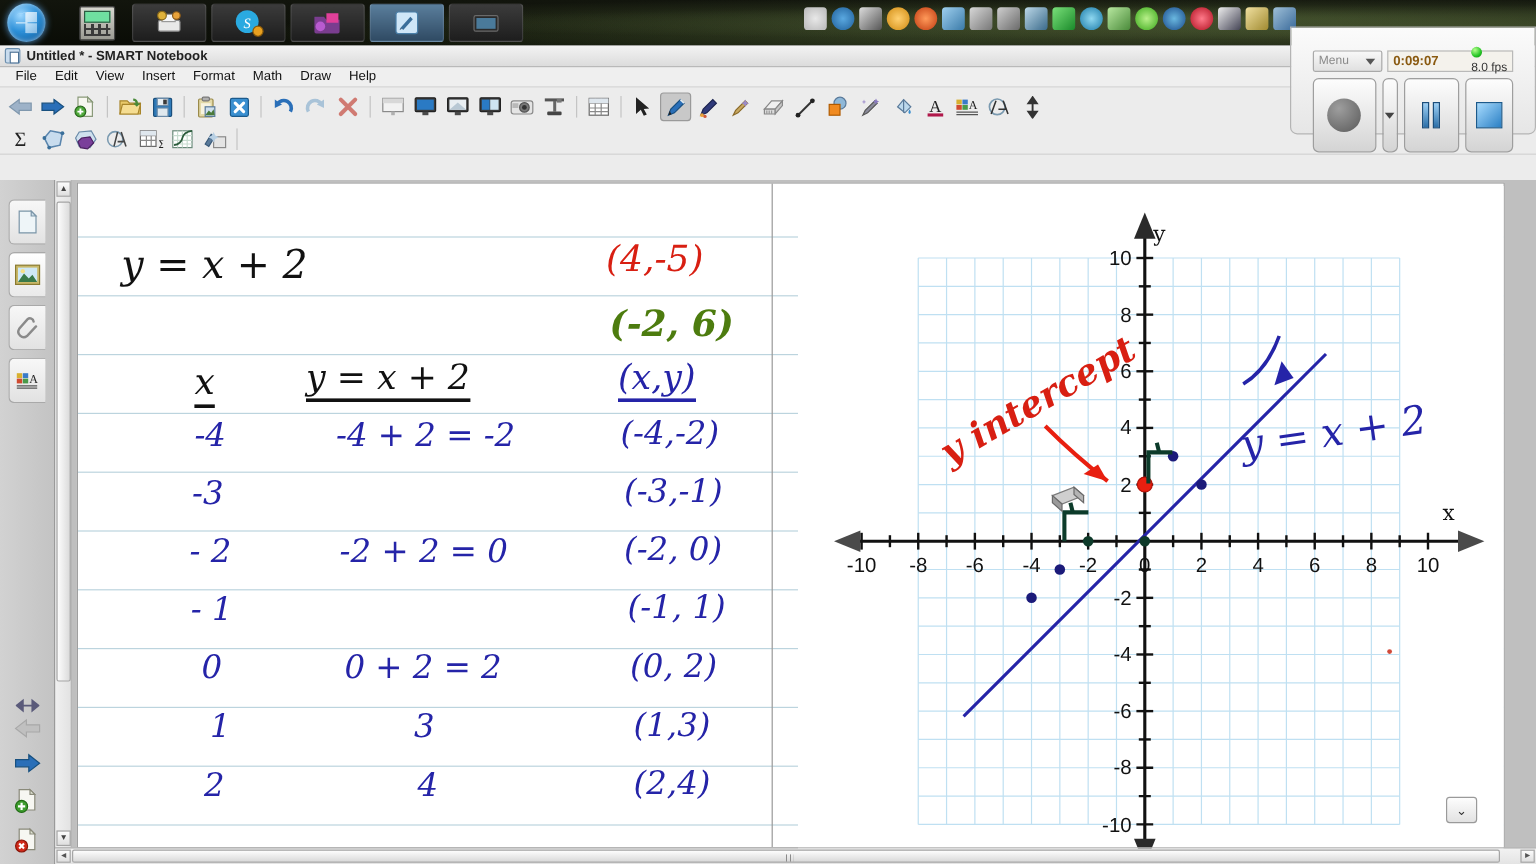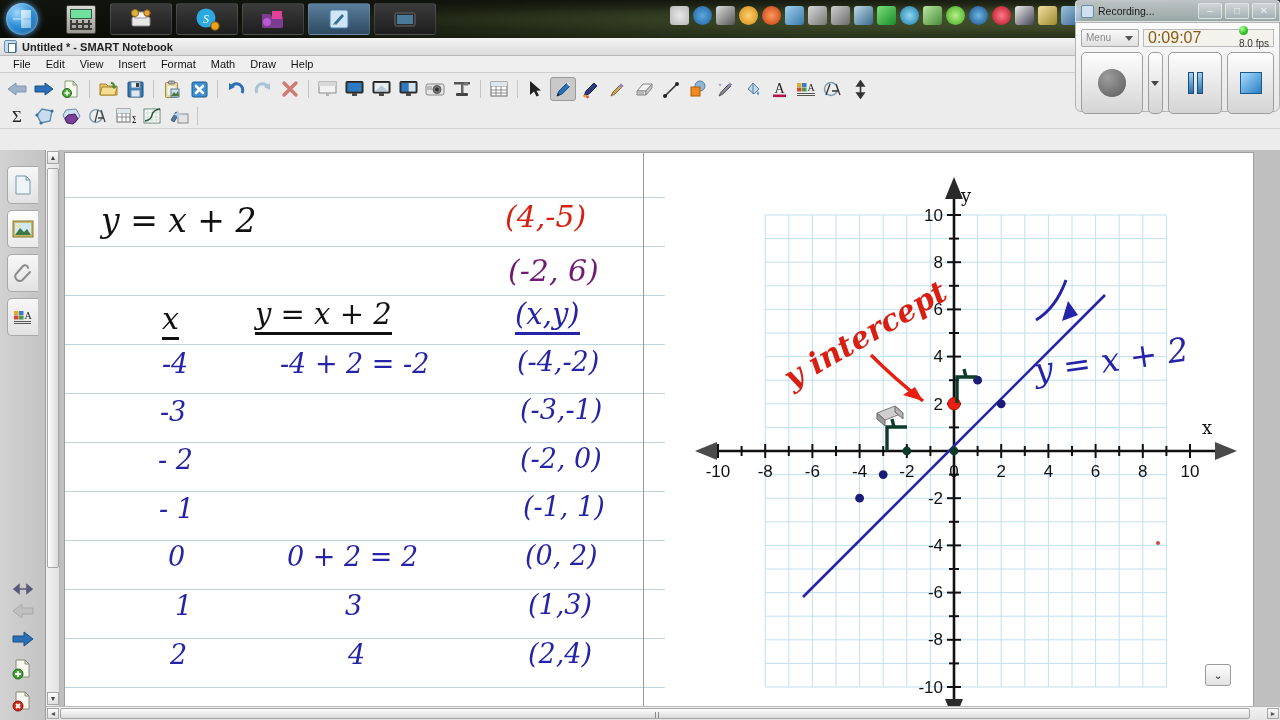--- a/index.html
+++ b/index.html
@@ -157,21 +157,21 @@
   }
 
   
   .hw {
     position:absolute; font-family:"DejaVu Serif", serif; white-space:nowrap;
     font-style:italic;
   }
   .hw-black { color:#111; }
   .hw-blue  { color:#2524a8; }
   .hw-red   { color:#d81f12; }
-  .hw-green { color:#701a75; }
+  .hw-green { color:#4d7c0f;font-weight:bold; }
 
   .ul { border-bottom:3px solid currentColor; padding-bottom:1px; }
 
   
   .graph-box { position:absolute; left:600px; top:2px; width:588px; height:553px; background:#fff; }
   .grid-svg  { position:absolute; left:0; top:0; }
   .ghand { position:absolute; font-family:"DejaVu Serif", serif; font-style:italic; white-space:nowrap; }
 
   
   .hbar {
@@ -212,36 +212,36 @@
   .rec-wbtns { position:absolute; right:3px; top:2px; display:flex; gap:3px; }
   .wbtn {
     width:24px; height:16px; border:1px solid rgba(255,255,255,.55); border-radius:2px;
     background: linear-gradient(180deg,rgba(255,255,255,.35),rgba(180,200,220,.25));
     color:#f0f0f0; font-size:10px; text-align:center; line-height:14px;
   }
   .rec-body {
     position:absolute; left:0; top:22px; width:205px; height:90px;
     background: linear-gradient(180deg,#fbfbfb,#e6e6e6);
     border:1px solid #b4b4b4; border-radius:0 0 6px 6px;
-    padding:5px;
+    padding:18px;
   }
   .rec-top { display:flex; align-items:center; gap:4px; height:19px; }
   .rec-menu {
     width:58px; height:18px; border:1px solid #a9a9a9; border-radius:2px;
     background: linear-gradient(180deg,#f8f8f8,#e0e0e0);
     font-size:10px; color:#8a8a8a; display:flex; align-items:center; padding-left:4px;
     position:relative;
   }
   .rec-menu .cv { position:absolute; right:5px; top:6px; width:0;height:0;
     border-left:4px solid transparent;border-right:4px solid transparent;border-top:5px solid #555;}
   .rec-readout {
     flex:1; height:18px; border:1px solid #b9b9b9; background:#f4f2ec;
     display:flex; align-items:center; justify-content:space-between; padding:0 4px;
   }
-  .rec-time { font-size:16px; color:#8a5a10; font-family:"Liberation Sans", sans-serif; font-weight:normal; }
+  .rec-time { font-size:11px; color:#8a5a10; font-family:"Liberation Sans", sans-serif; font-weight:bold; }
   .rec-fpsgrp { display:flex; align-items:flex-start; gap:3px;flex-direction:column; }
   .rec-dot { width:9px;height:9px;border-radius:50%;
     background: radial-gradient(circle at 35% 30%, #b6ff8f, #23c423 60%, #0e7a0e); }
   .rec-fps { font-size:10px; color:#333; }
   .rec-btns { display:flex; gap:5px; margin-top:5px; height:62px; }
   .rbtn {
     border:1px solid #9e9e9e; border-radius:5px;
     background: linear-gradient(180deg,#fdfdfd 0%,#e9e9e9 50%,#d4d4d4 100%);
     display:flex; align-items:center; justify-content:center;
   }
@@ -720,20 +720,21 @@
           <div class="hw hw-blue ul" style="left:450px; top:144px; font-size:29px;">(x,y)</div>
 
           <div class="hw hw-blue" style="left:97px;  top:195px; font-size:27px;">-4</div>
           <div class="hw hw-blue" style="left:215px; top:195px; font-size:27px;">-4 + 2 = -2</div>
           <div class="hw hw-blue" style="left:452px; top:193px; font-size:27px;">(-4,-2)</div>
 
           <div class="hw hw-blue" style="left:95px;  top:243px; font-size:27px;">-3</div>
           <div class="hw hw-blue" style="left:455px; top:241px; font-size:27px;">(-3,-1)</div>
 
           <div class="hw hw-blue" style="left:93px;  top:291px; font-size:27px;">- 2</div>
+          <div class="hw hw-blue" style="left:218px; top:291px; font-size:27px;">-2 + 2 = 0</div>
           <div class="hw hw-blue" style="left:455px; top:290px; font-size:27px;">(-2, 0)</div>
 
           <div class="hw hw-blue" style="left:94px;  top:340px; font-size:27px;">- 1</div>
           <div class="hw hw-blue" style="left:458px; top:338px; font-size:27px;">(-1, 1)</div>
 
           <div class="hw hw-blue" style="left:103px; top:388px; font-size:27px;">0</div>
           <div class="hw hw-blue" style="left:222px; top:388px; font-size:27px;">0 + 2 = 2</div>
           <div class="hw hw-blue" style="left:460px; top:387px; font-size:27px;">(0, 2)</div>
 
           <div class="hw hw-blue" style="left:110px; top:437px; font-size:27px;">1</div>
@@ -920,29 +921,20 @@
         <div class="ar-l">◄</div>
         <div class="thumb">
           <div class="grip"></div>
         </div>
         <div class="ar-r">►</div>
       </div>
     </div>
   </div>
 
   <div class="recorder">
-    <div class="rec-title">
-      <div class="rec-title-ico"></div>
-      <div class="rec-title-txt">Recording...</div>
-      <div class="rec-wbtns">
-        <div class="wbtn">–</div>
-        <div class="wbtn">□</div>
-        <div class="wbtn">✕</div>
-      </div>
-    </div>
 
     <div class="rec-body">
       <div class="rec-top">
         <div class="rec-menu">
           <span>Menu</span>
           <span class="cv"></span>
         </div>
         <div class="rec-readout">
           <span class="rec-time">0:09:07</span>
           <span class="rec-fpsgrp">

